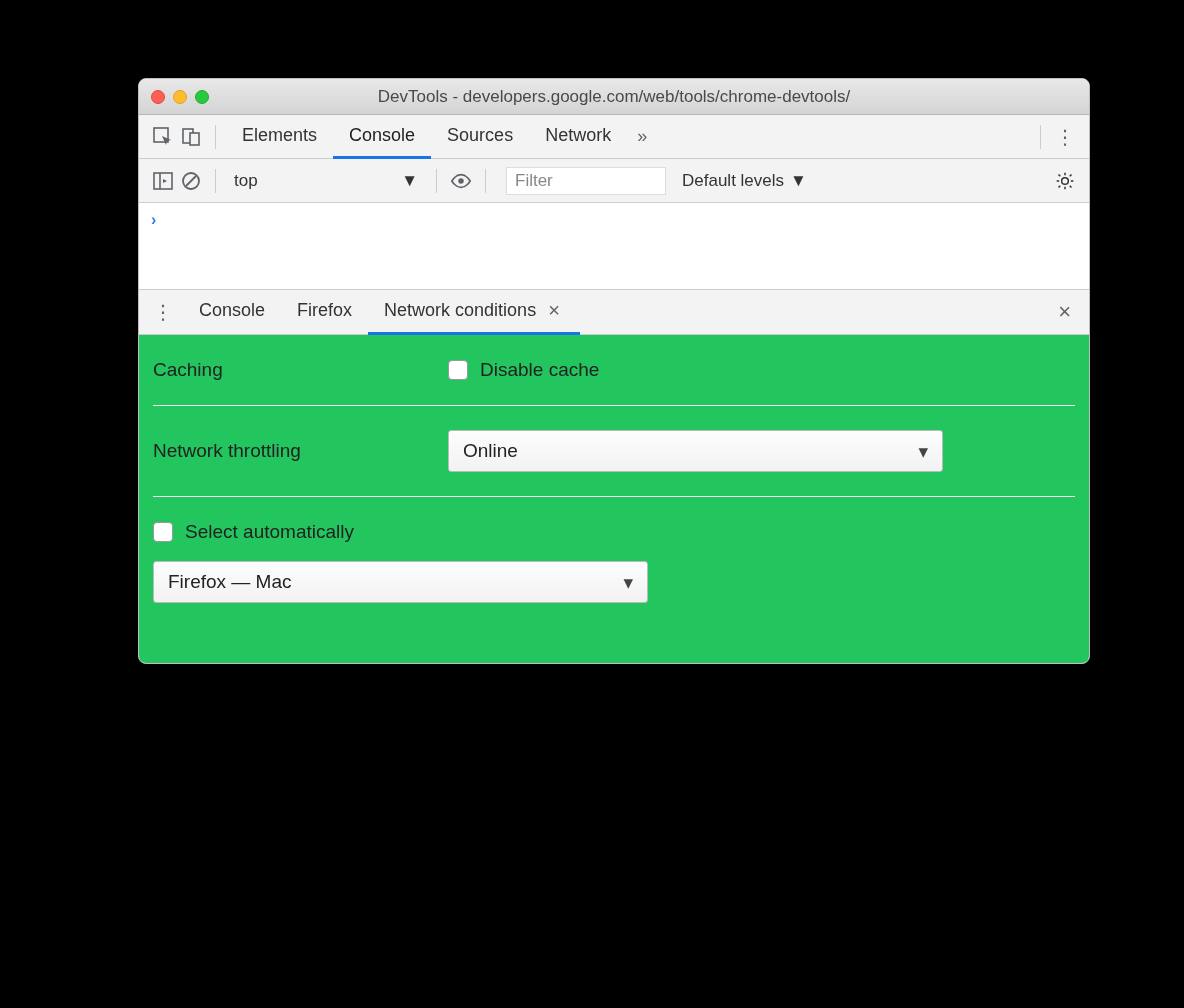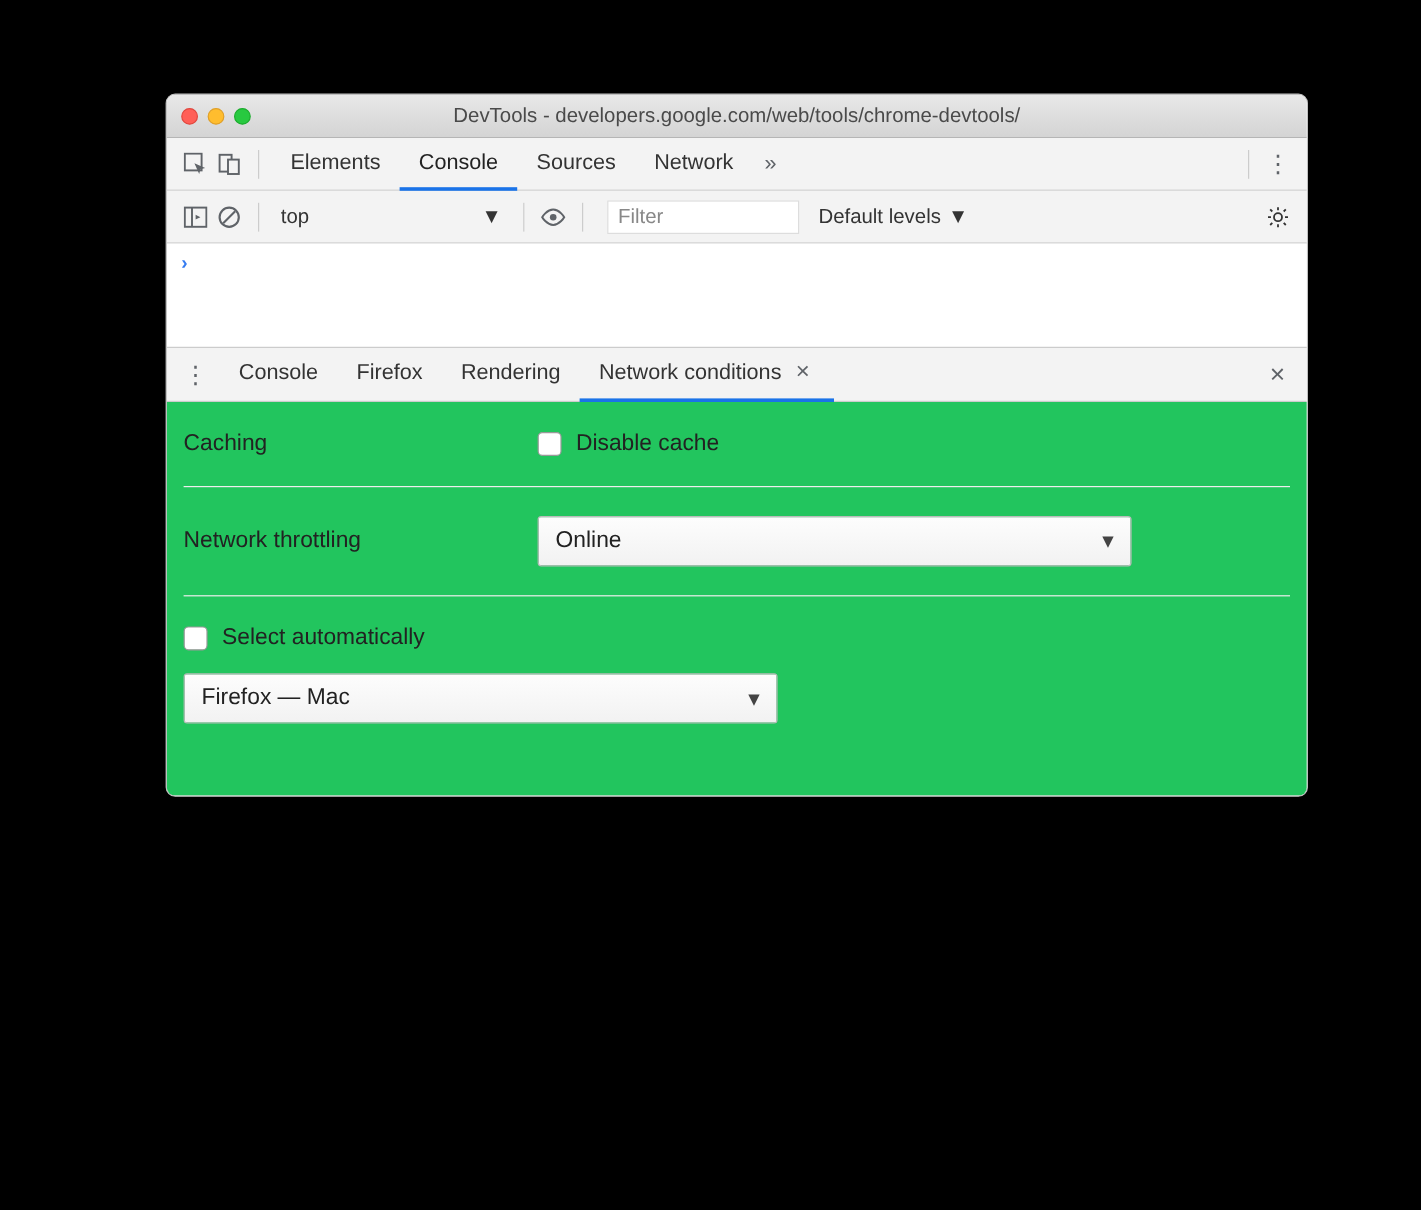--- a/index.html
+++ b/index.html
@@ -322,23 +322,20 @@
   </div>
 
   <div class="drawer-tabs">
     <div class="kebab">⋮</div>
     <div class="drawer-tab">
         <span>Console</span>
       </div>
     <div class="drawer-tab">
         <span>Firefox</span>
       </div>
-    <div class="drawer-tab">
-        <span>Rendering</span>
-      </div>
     <div class="drawer-tab active">
       <span>Network conditions</span>
       <span class="close-x">×</span>
     </div>
     <div class="spacer"></div>
     <div class="drawer-close">×</div>
   </div>
 
   <div class="panel">
 

